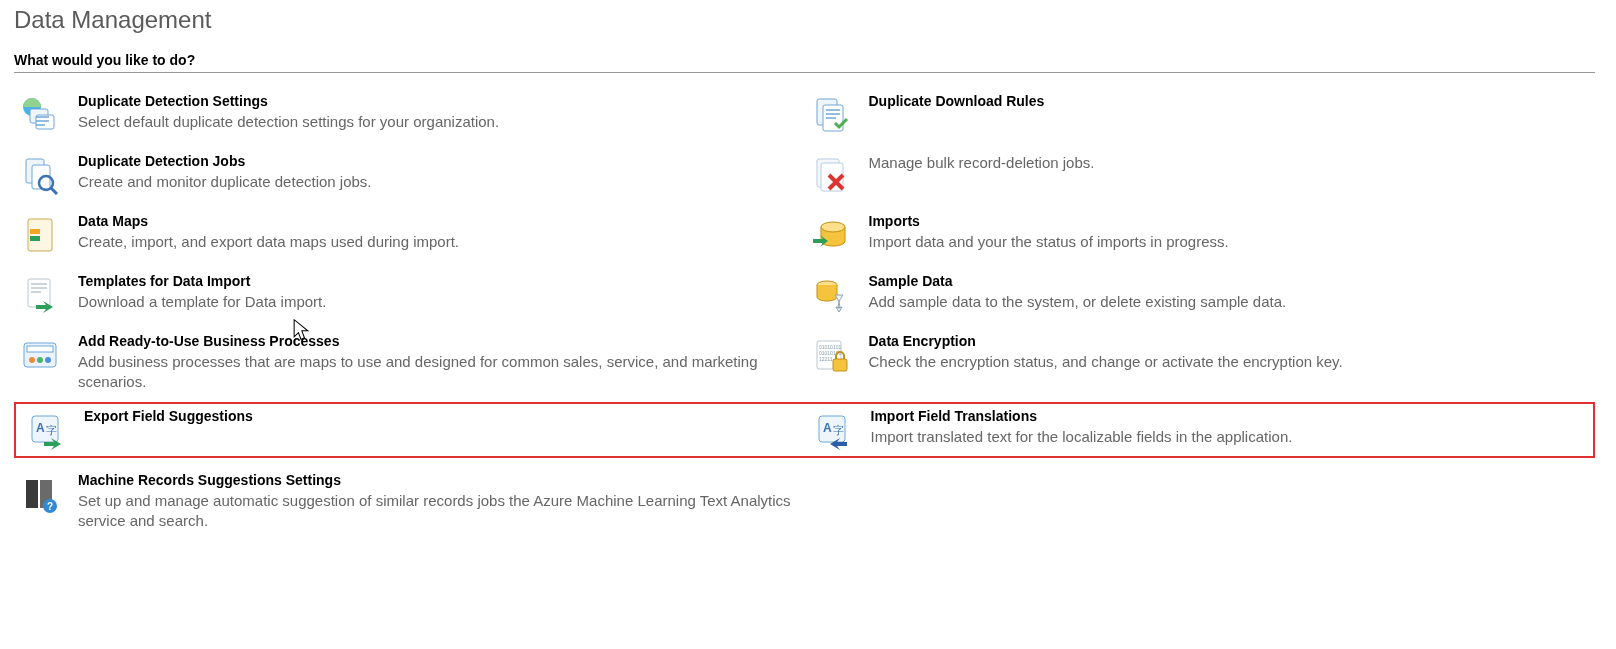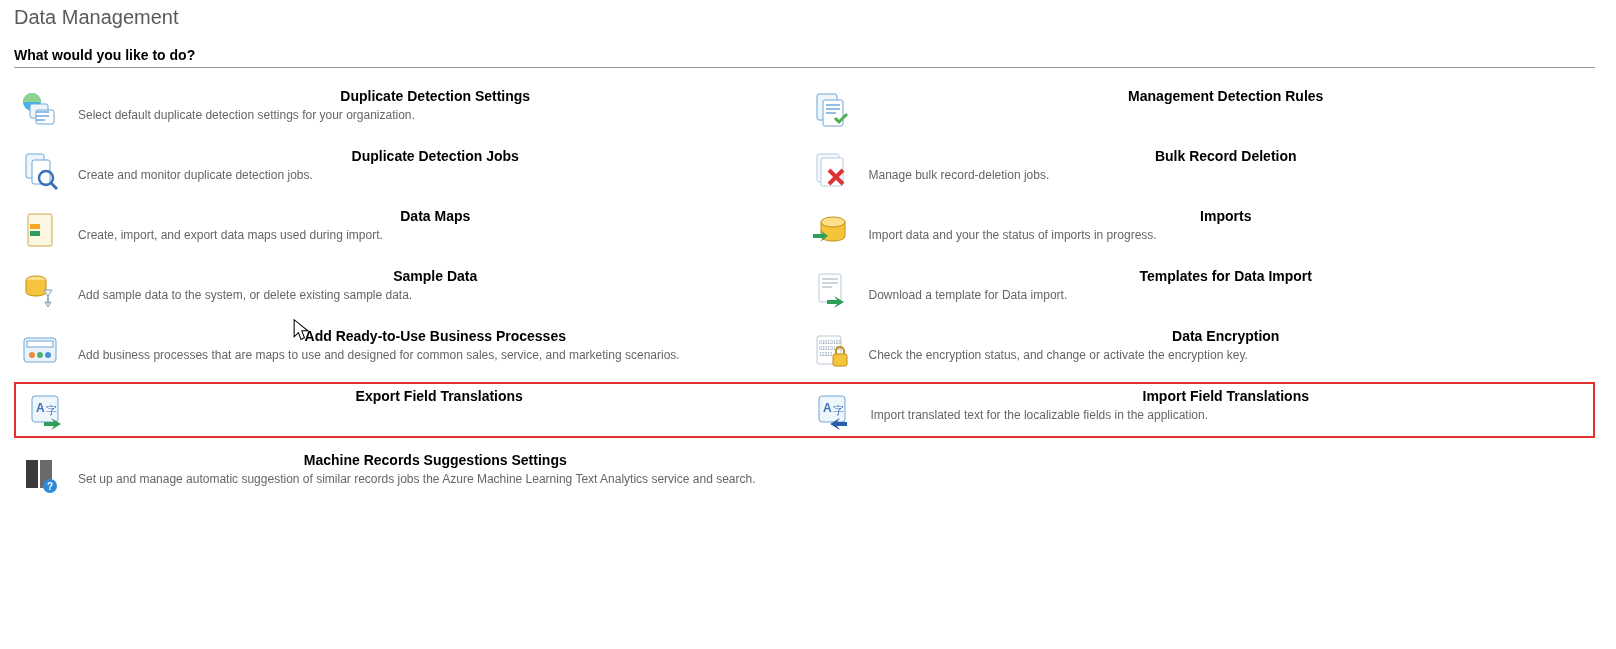--- a/index.html
+++ b/index.html
@@ -1,27 +1,27 @@
 <!DOCTYPE html>
 <html><head>
 <meta charset="utf-8">
 <style>
   html,body{margin:0;padding:0;background:#fff;font-family:"Segoe UI",Tahoma,Arial,sans-serif;color:#333;}
   .page{width:1616px;min-height:649px;position:relative;padding:6px 14px;box-sizing:border-box;}
-  .page-title{font-size:20px;font-weight:300;color:#5a5a5a;margin:0 0 18px 0;}
+  .page-title{font-size:24px;font-weight:300;color:#5a5a5a;margin:0 0 18px 0;}
   .section-heading{font-size:14px;font-weight:700;color:#000;margin:0;padding-bottom:4px;}
   .heading-underline{border-bottom:1px solid #999;margin:0 0 12px 0;width:1581px;}
   .grid{width:1581px;}
   .row{display:flex;min-height:56px;padding:8px 0;box-sizing:border-box;}
   .cell{display:flex;align-items:flex-start;flex:0 0 50%;padding-right:12px;box-sizing:border-box;cursor:pointer;}
   .icon-wrap{flex:0 0 44px;height:44px;display:flex;align-items:center;justify-content:center;margin-right:16px;margin-left:4px;}
   .icon-wrap svg{width:40px;height:40px;}
   .txt{flex:1;}
-  .item-title{font-size:14px;font-weight:700;color:#000;line-height:1.2;margin:0 0 2px 0;text-align:center;}
-  .item-desc{font-size:12px;font-weight:400;color:#666;line-height:1.35;margin:0;}
+  .item-title{font-size:14px;font-weight:700;color:#000;line-height:1.2;margin:0 0 2px 0;}
+  .item-desc{font-size:15px;font-weight:400;color:#666;line-height:1.35;margin:0;}
   .highlight{border:2px solid #e03030;box-sizing:border-box;padding:4px 0 4px 4px;margin:2px 0 6px 0;}
   .cursor{position:absolute;left:292px;top:318px;width:18px;height:24px;pointer-events:none;}
 </style>
 </head>
 <body>
 
 <div class="page">
   <h1 class="page-title">Data Management</h1>
   <div class="heading-underline">
     <div class="section-heading">What would you like to do?</div>
@@ -48,21 +48,21 @@
       <div class="cell">
         <span class="icon-wrap">
           <svg viewBox="0 0 40 40">
               <rect x="6" y="4" width="20" height="26" rx="2" fill="#eef5fb" stroke="#6fa7d6"></rect>
               <rect x="12" y="10" width="20" height="26" rx="2" fill="#fff" stroke="#6fa7d6"></rect>
               <path d="M15 15h14M15 19h14M15 23h10" stroke="#6fa7d6" stroke-width="1.5"></path>
               <path d="M24 28l4 4 8-8" stroke="#4caf50" stroke-width="3" fill="none"></path>
             </svg>
         </span>
         <div class="txt">
-          <div class="item-title">Management Detection Rules</div>
+          <div class="item-title">Duplicate Download Rules</div>
         </div>
       </div>
     </div>
 
     <div class="row">
       <div class="cell">
         <span class="icon-wrap">
           <svg viewBox="0 0 40 40">
               <rect x="6" y="4" width="18" height="24" rx="2" fill="#eef5fb" stroke="#6fa7d6"></rect>
               <rect x="12" y="10" width="18" height="24" rx="2" fill="#fff" stroke="#6fa7d6"></rect>
@@ -77,21 +77,20 @@
       </div>
       <div class="cell">
         <span class="icon-wrap">
           <svg viewBox="0 0 40 40">
               <rect x="6" y="4" width="22" height="28" rx="2" fill="#f6f9fc" stroke="#b3cde4"></rect>
               <rect x="10" y="8" width="22" height="28" rx="2" fill="#fff" stroke="#b3cde4"></rect>
               <path d="M18 20l14 14M32 20l-14 14" stroke="#d33" stroke-width="4"></path>
             </svg>
         </span>
         <div class="txt">
-          <div class="item-title">Bulk Record Deletion</div>
           <div class="item-desc">Manage bulk record-deletion jobs.</div>
         </div>
       </div>
     </div>
 
     <div class="row">
       <div class="cell">
         <span class="icon-wrap">
           <svg viewBox="0 0 40 40">
               <rect x="8" y="4" width="24" height="32" rx="2" fill="#fdf6e3" stroke="#d0a74f"></rect>
@@ -117,41 +116,41 @@
           <div class="item-title">Imports</div>
           <div class="item-desc">Import data and your the status of imports in progress.</div>
         </div>
       </div>
     </div>
 
     <div class="row">
       <div class="cell">
         <span class="icon-wrap">
           <svg viewBox="0 0 40 40">
+              <rect x="8" y="4" width="22" height="28" rx="2" fill="#fff" stroke="#b9c7d4"></rect>
+              <path d="M11 9h16M11 13h16M11 17h10" stroke="#b9c7d4" stroke-width="1.5"></path>
+              <path d="M16 30h10l-3-4 10 6-10 6 3-4H16z" fill="#2e9e5b"></path>
+            </svg>
+        </span>
+        <div class="txt">
+          <div class="item-title">Templates for Data Import</div>
+          <div class="item-desc">Download a template for Data import.</div>
+        </div>
+      </div>
+      <div class="cell">
+        <span class="icon-wrap">
+          <svg viewBox="0 0 40 40">
               <ellipse cx="16" cy="10" rx="10" ry="4" fill="#ffe08a" stroke="#c28f17"></ellipse>
               <path d="M6 10v12c0 2.2 4.5 4 10 4s10-1.8 10-4V10" fill="#f6c43c" stroke="#c28f17"></path>
               <path d="M24 20c4 6 4 6 5 13l-4-1 3 5 3-5-4 1c1-7 1-7 5-13z" fill="#f0f4f8" stroke="#8aa0b4"></path>
             </svg>
         </span>
         <div class="txt">
           <div class="item-title">Sample Data</div>
           <div class="item-desc">Add sample data to the system, or delete existing sample data.</div>
-        </div>
-      </div>
-      <div class="cell">
-        <span class="icon-wrap">
-          <svg viewBox="0 0 40 40">
-              <rect x="8" y="4" width="22" height="28" rx="2" fill="#fff" stroke="#b9c7d4"></rect>
-              <path d="M11 9h16M11 13h16M11 17h10" stroke="#b9c7d4" stroke-width="1.5"></path>
-              <path d="M16 30h10l-3-4 10 6-10 6 3-4H16z" fill="#2e9e5b"></path>
-            </svg>
-        </span>
-        <div class="txt">
-          <div class="item-title">Templates for Data Import</div>
-          <div class="item-desc">Download a template for Data import.</div>
         </div>
       </div>
     </div>
 
     <div class="row">
       <div class="cell">
         <span class="icon-wrap">
           <svg viewBox="0 0 40 40">
               <rect x="4" y="8" width="32" height="24" rx="3" fill="#eaf2fb" stroke="#6fa7d6"></rect>
               <rect x="7" y="11" width="26" height="6" fill="#fff" stroke="#6fa7d6"></rect>
@@ -187,21 +186,21 @@
       <div class="cell">
         <span class="icon-wrap">
           <svg viewBox="0 0 40 40">
               <rect x="6" y="6" width="26" height="26" rx="3" fill="#eef5fb" stroke="#6fa7d6"></rect>
               <text x="10" y="22" font-size="12" fill="#3a72b5" font-weight="bold">A</text>
               <text x="20" y="24" font-size="11" fill="#3a72b5">字</text>
               <path d="M18 32h10l-3-4 10 6-10 6 3-4H18z" fill="#2e9e5b"></path>
             </svg>
         </span>
         <div class="txt">
-          <div class="item-title">Export Field Translations</div>
+          <div class="item-title">Export Field Suggestions</div>
         </div>
       </div>
       <div class="cell">
         <span class="icon-wrap">
           <svg viewBox="0 0 40 40">
               <rect x="6" y="6" width="26" height="26" rx="3" fill="#eef5fb" stroke="#6fa7d6"></rect>
               <text x="10" y="22" font-size="12" fill="#3a72b5" font-weight="bold">A</text>
               <text x="20" y="24" font-size="11" fill="#3a72b5">字</text>
               <path d="M34 32H24l3-4-10 6 10 6-3-4h10z" fill="#2a5fa8"></path>
             </svg>

